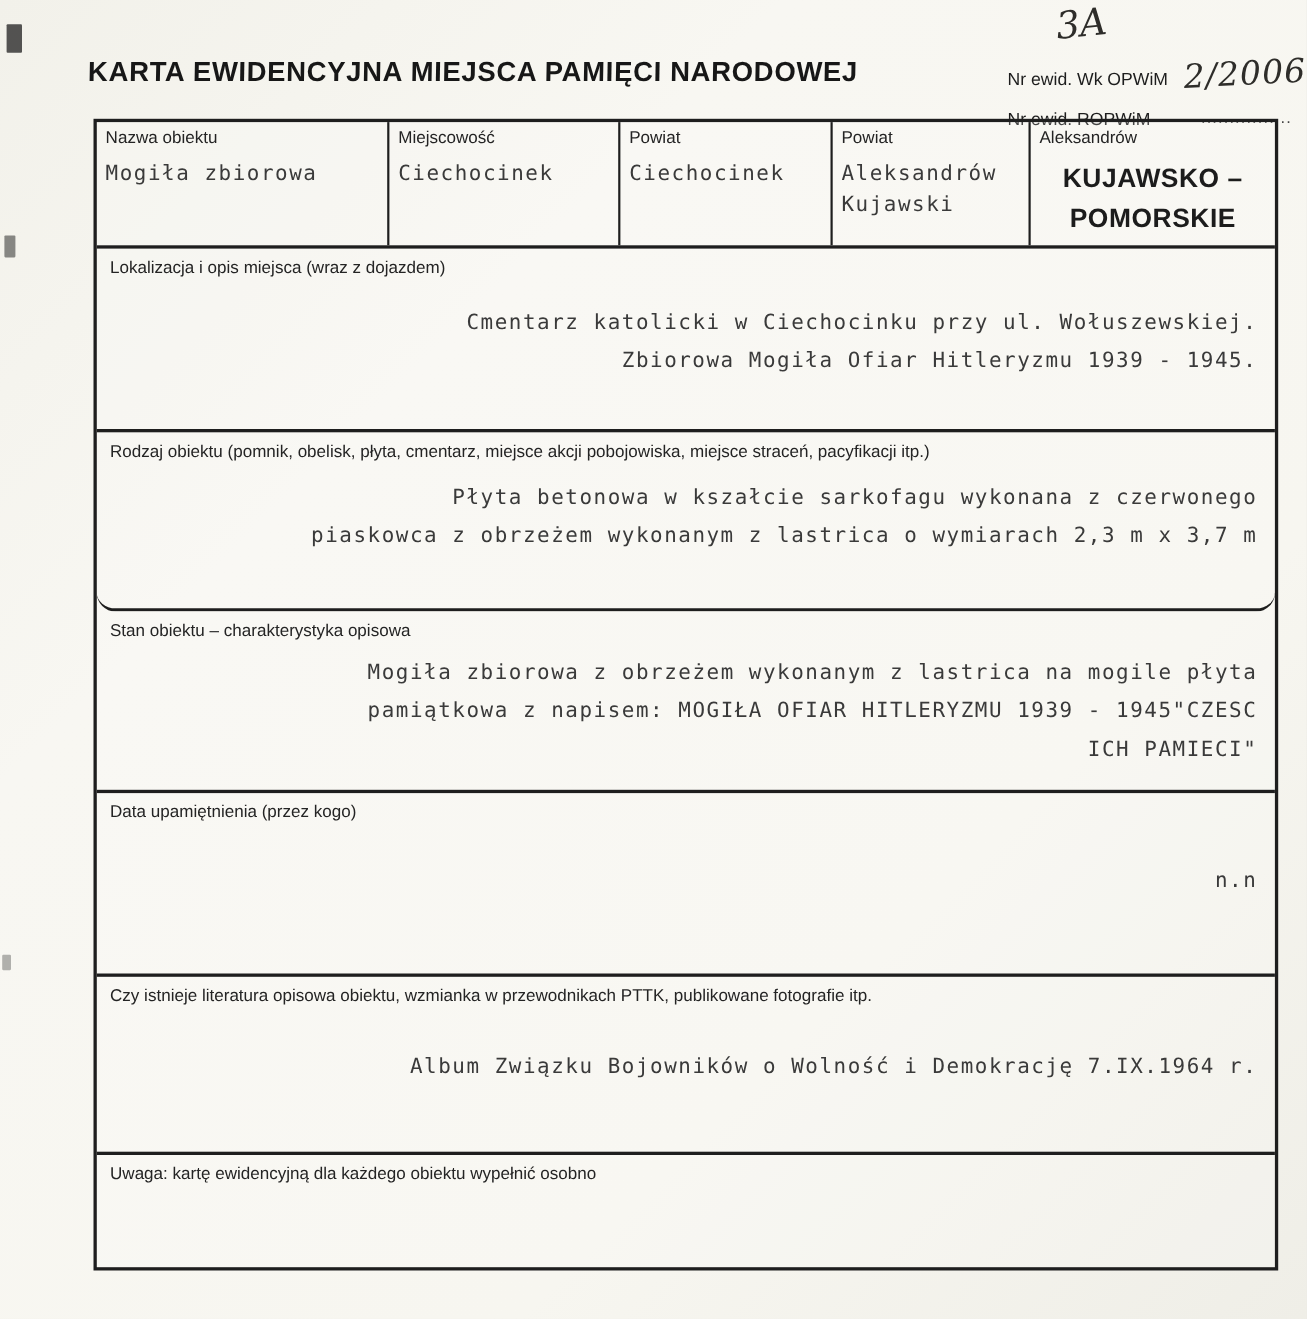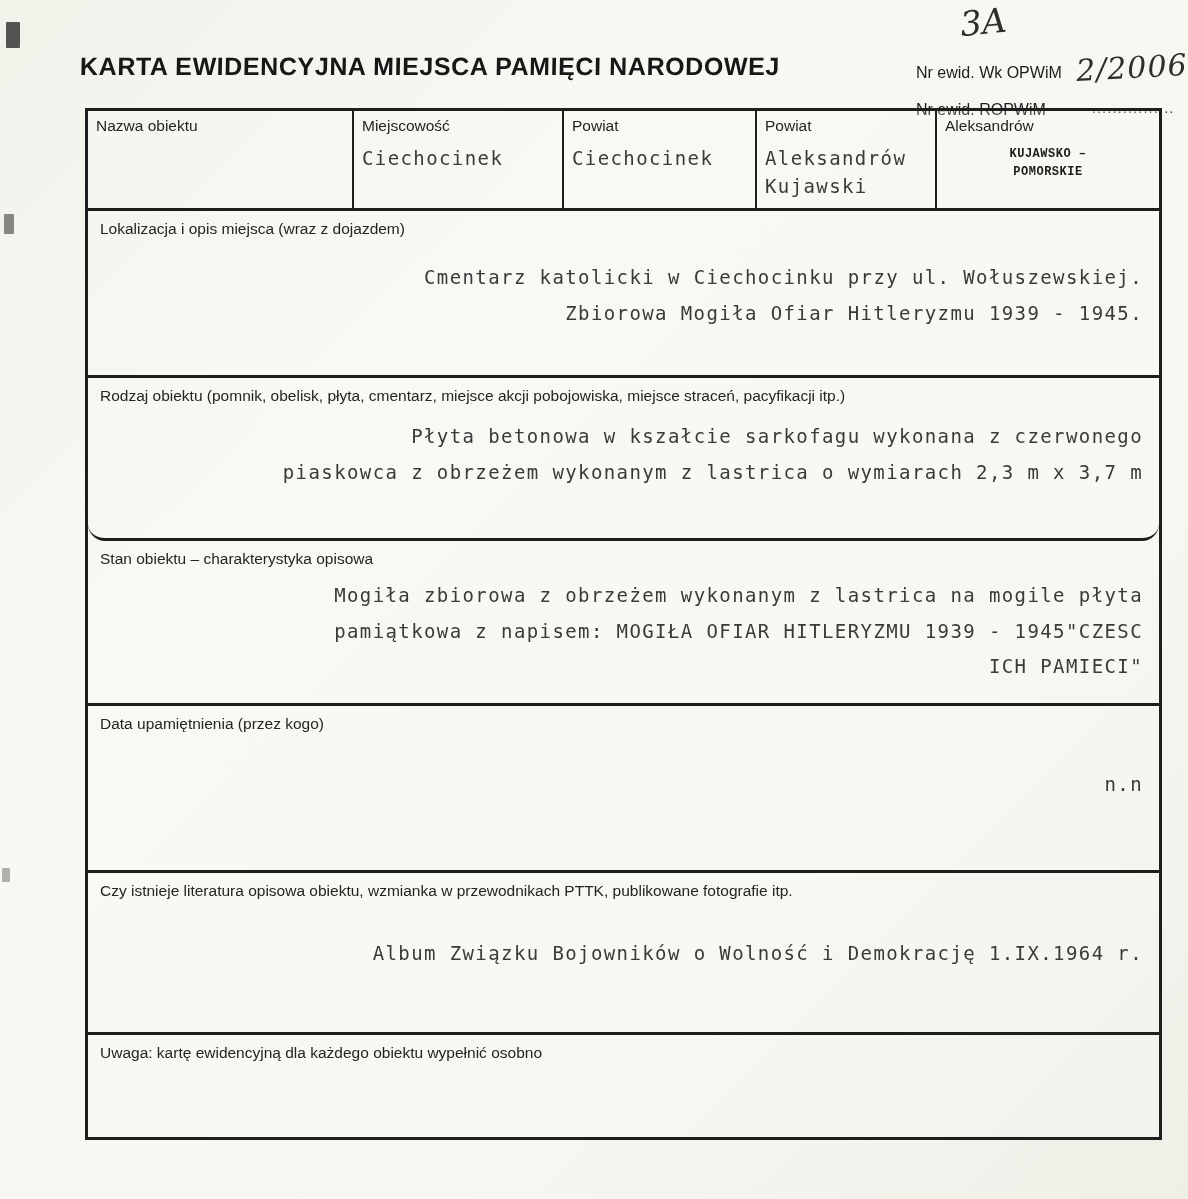--- a/index.html
+++ b/index.html
@@ -69,22 +69,22 @@
   .mono{
     font-family:"DejaVu Sans Mono", monospace;
     color:#3a3a3a;
     font-size:19px;
     letter-spacing:1.4px;
     white-space:pre-line;
     line-height:1.85;
   }
   .hcell .mono{margin-top:10px;line-height:1.45;}
   .woj-value{
-    font-family:Liberation Mono, monospace;
-    font-weight:bold;font-size:12px;color:#1c1c1c;
+    font-family:Liberation Sans, sans-serif;
+    font-weight:bold;font-size:24px;color:#1c1c1c;
     text-align:center;margin-top:10px;white-space:pre-line;
     letter-spacing:.5px;line-height:1.5;
   }
   .section{
     border-bottom:3px solid #1e1e1e;
     padding:8px 12px 6px 12px;
     position:relative;
   }
   .section:last-child{border-bottom:none;}
   .section .mono{margin-left:76px;margin-right:4px;text-align:right;}
@@ -116,20 +116,21 @@
       <span class="ewid-label">Nr ewid. ROPWiM</span>
       <span class="ewid-dots">................</span>
     </div>
   </div>
 
   <div class="form">
 
     <div class="header-grid">
       <div class="hcell">
         <div class="cell-label">Nazwa obiektu</div>
+        <div class="mono">Mogiła zbiorowa</div>
       </div>
       <div class="hcell">
         <div class="cell-label">Miejscowość</div>
         <div class="mono">Ciechocinek</div>
       </div>
       <div class="hcell">
         <div class="cell-label">Powiat</div>
         <div class="mono">Ciechocinek</div>
       </div>
       <div class="hcell">
@@ -163,21 +164,21 @@
 ICH PAMIECI"</div>
     </div>
 
     <div class="section s4">
       <div class="section-label">Data upamiętnienia (przez kogo)</div>
       <div class="mono">n.n</div>
     </div>
 
     <div class="section s5">
       <div class="section-label">Czy istnieje literatura opisowa obiektu, wzmianka w przewodnikach PTTK, publikowane fotografie itp.</div>
-      <div class="mono">Album Związku Bojowników o Wolność i Demokrację 1.IX.1964 r.</div>
+      <div class="mono">Album Związku Bojowników o Wolność i Demokrację 7.IX.1964 r.</div>
     </div>
 
     <div class="section s6">
       <div class="section-label">Uwaga: kartę ewidencyjną dla każdego obiektu wypełnić osobno</div>
       <div class="mono"></div>
     </div>
 
   </div>
 </div>
 

